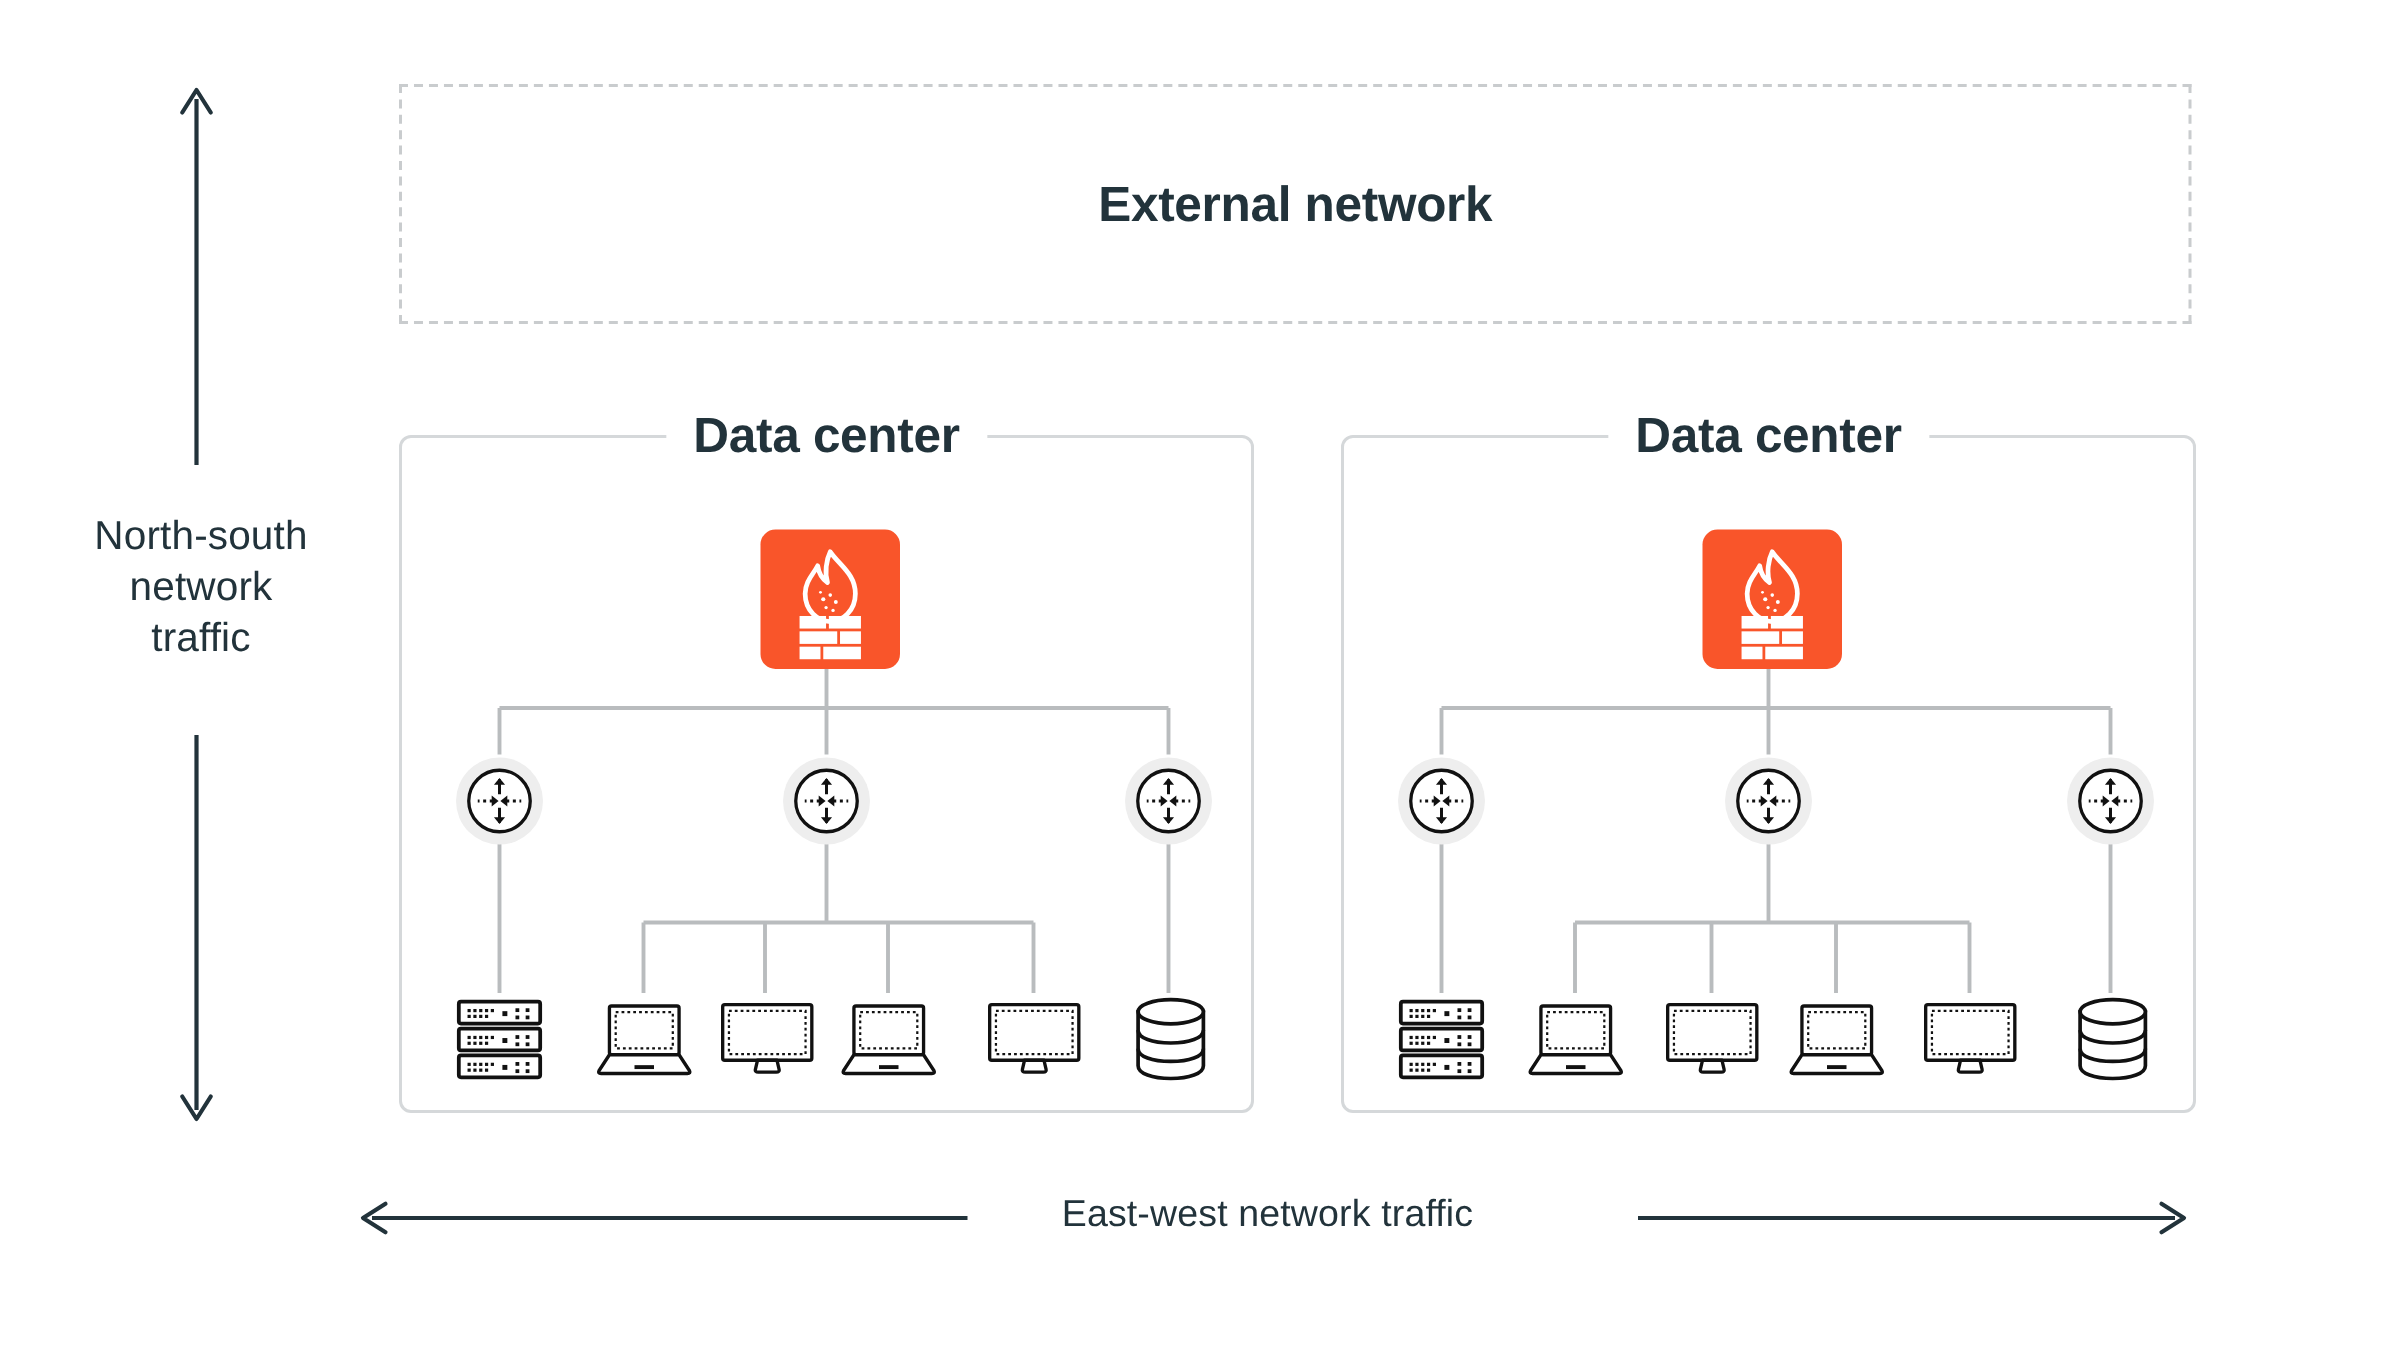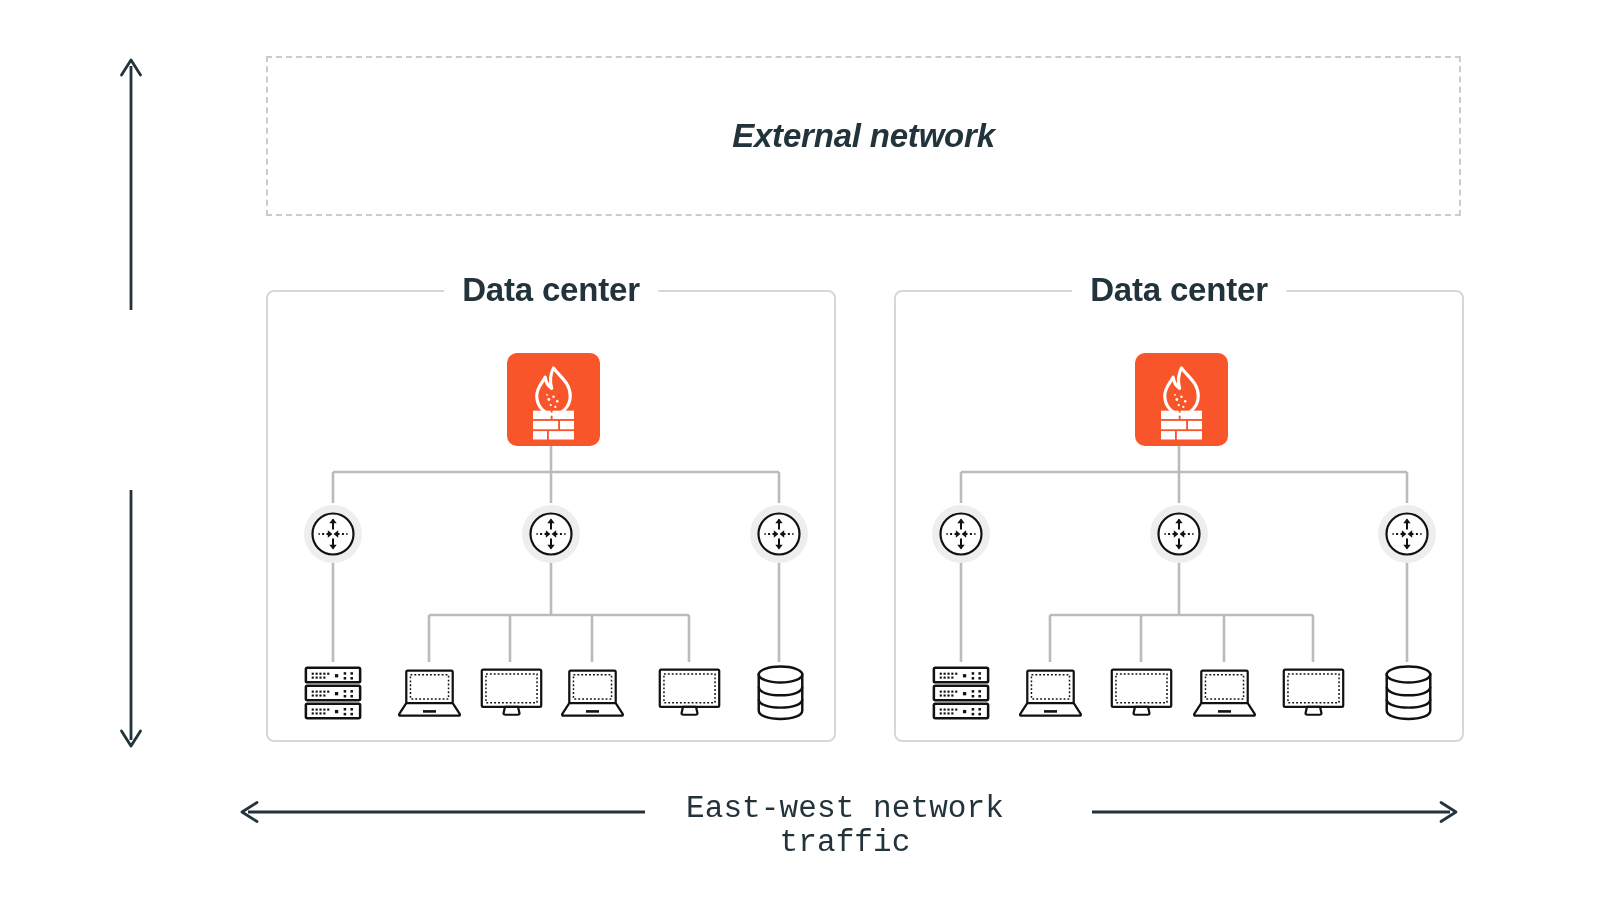--- a/index.html
+++ b/index.html
@@ -35,37 +35,35 @@
     color: #22333b;
     letter-spacing: 0.1px;
   }
 
   .ew-label {
     position: absolute;
     left: 650px;
     top: 792px;
     width: 390px;
     text-align: center;
-    font-size: 31px;
+    font-size: 25px;
     line-height: 34px;
     color: #22333b;
     letter-spacing: 0.1px;
-    font-family: Liberation Mono, monospace;
   }
 
   
   .external-box {
     position: absolute;
     left: 266px;
     top: 56px;
     width: 1195px;
     height: 160px;
     border: 2px dashed #c9ccce;
     box-sizing: border-box;
-    font-style: italic;
   }
   .external-title {
     position: absolute;
     left: 0;
     top: 0;
     width: 100%;
     height: 100%;
     display: flex;
     align-items: center;
     justify-content: center;
@@ -128,20 +126,25 @@
   </div>
 
   <div class="dc dc-left">
     <div class="dc-title">Data center</div>
   </div>
 
   <div class="dc dc-right">
     <div class="dc-title">Data center</div>
   </div>
 
+  <div class="ns-label">
+    <div>North-south</div>
+    <div>network</div>
+    <div>traffic</div>
+  </div>
 
   <div class="ew-label">East-west network traffic</div>
 
   <svg id="vec" viewBox="0 0 1600 900">
 
     <defs>
 
       <symbol id="sym-router" viewBox="0 0 56 56">
         <circle cx="28" cy="28" r="20.5" fill="#ffffff" stroke="#111111" stroke-width="2.2"></circle>
 

